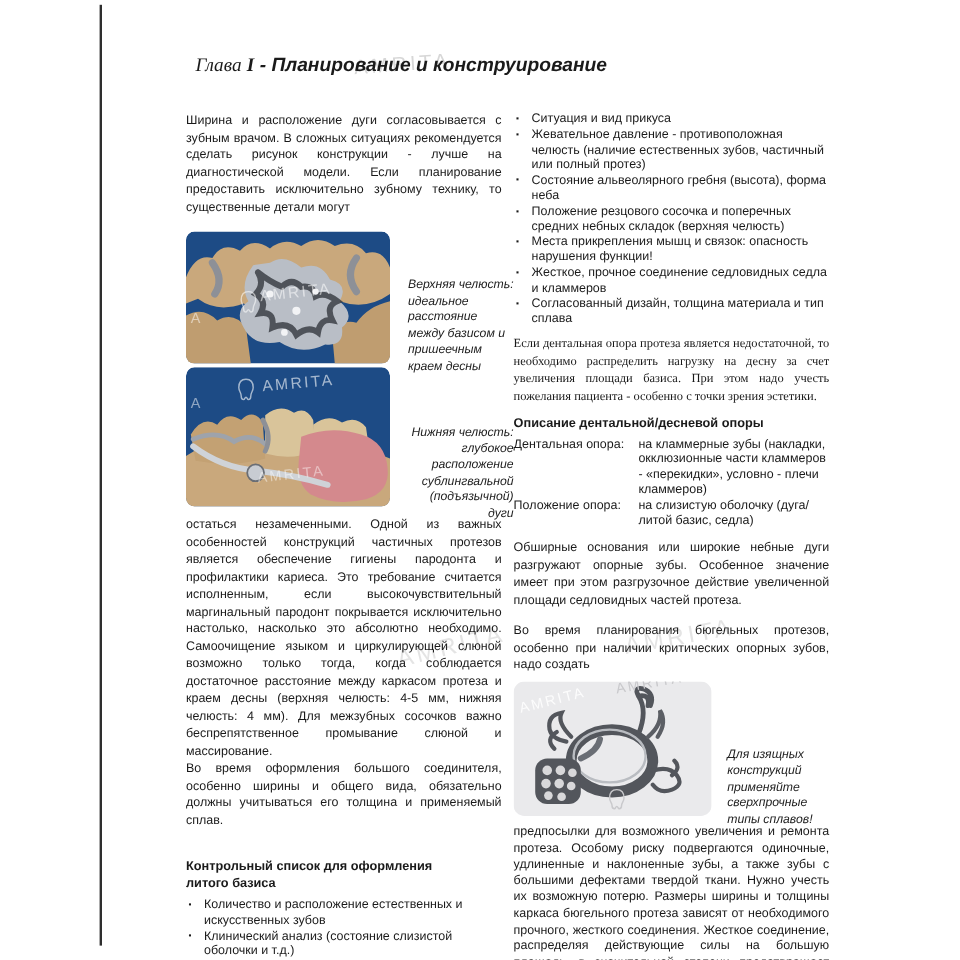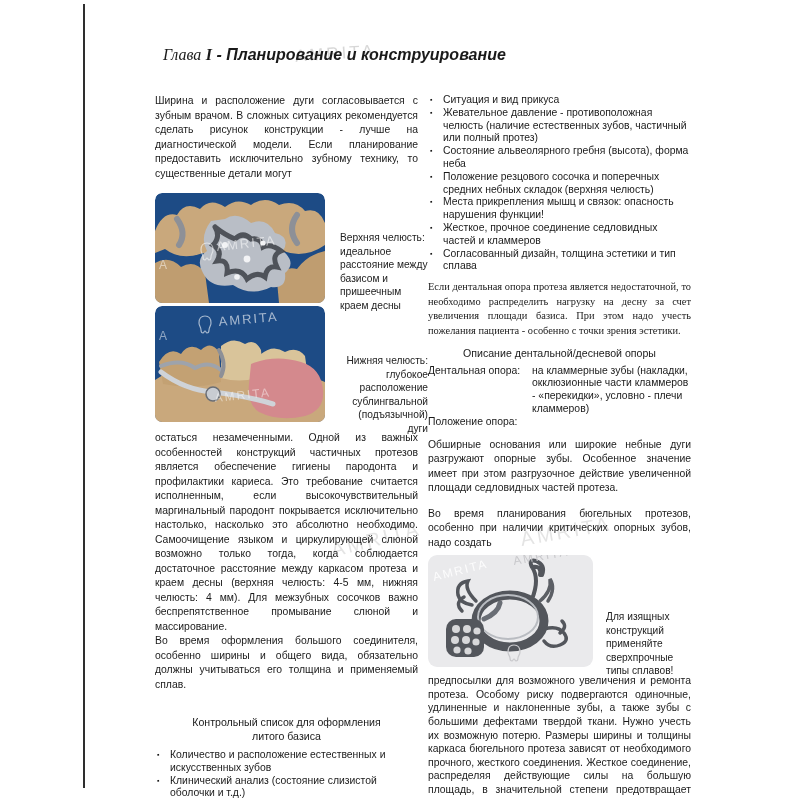--- a/index.html
+++ b/index.html
@@ -9,22 +9,22 @@
   .title{position:absolute;left:163px;top:46px;font-size:16px;white-space:nowrap;font-style:italic;}
   .title .prefix{font-family:"Liberation Serif",serif;font-weight:400;}
   .title .num{font-family:"Liberation Serif",serif;font-weight:700;}
   .title .rest{font-weight:700;}
   .col{position:absolute;top:94px;width:263px;font-size:10.4px;line-height:14.5px;}
   #left-col{left:155px;}
   #right-col{left:428px;}
   p.body{margin:0;text-align:justify;}
   .figure{position:relative;width:263px;}
   .figure .imgbox{border-radius:7px;overflow:hidden;display:block;}
-  .caption{position:absolute;font-size:10.2px;line-height:13.5px;color:#222;}
-  .subhead{font-weight:400;font-size:10.6px;line-height:13.5px;margin:0;text-align:center;}
+  .caption{position:absolute;font-style:italic;font-size:10.2px;line-height:13.5px;color:#222;}
+  .subhead{font-weight:700;font-size:10.6px;line-height:13.5px;margin:0;}
   ul.blist{list-style:none;margin:0;padding:0;}
   ul.blist li{position:relative;padding-left:15px;margin:0;line-height:12.8px;font-size:10.4px;}
   ul.blist li::before{content:"▪";position:absolute;left:2px;top:0;font-size:7px;line-height:12.8px;}
   .deflist{margin:0;}
   .defrow{display:flex;line-height:12.8px;}
   .defterm{width:104px;flex:0 0 104px;}
   .defdesc{flex:1;}
   .wm{position:absolute;color:rgba(110,110,110,0.28);font-size:17px;letter-spacing:3px;
       font-family:"Liberation Sans",sans-serif;pointer-events:none;white-space:nowrap;}
 </style>
@@ -107,35 +107,36 @@
   </div>
 
   <div class="col" id="right-col">
 
     <ul class="blist">
       <li>Ситуация и вид прикуса</li>
       <li>Жевательное давление - противоположная челюсть (наличие естественных зубов, частичный или полный протез)</li>
       <li>Состояние альвеолярного гребня (высота), форма неба</li>
       <li>Положение резцового сосочка и поперечных средних небных складок (верхняя челюсть)</li>
       <li>Места прикрепления мышц и связок: опасность нарушения функции!</li>
-      <li>Жесткое, прочное соединение седловидных частей и кламмеров</li>
-      <li>Согласованный дизайн, толщина эстетики и тип сплава</li>
+      <li>Жесткое, прочное соединение седловидных седла и кламмеров</li>
+      <li>Согласованный дизайн, толщина материала и тип сплава</li>
     </ul>
 
     <p class="body" style="margin-top:7px;font-family:Liberation Serif, serif;">Если дентальная опора протеза является недостаточной, то необходимо распределить нагрузку на десну за счет увеличения площади базиса. При этом надо учесть пожелания пациента - особенно с точки зрения эстетики.</p>
 
     <p class="subhead" style="margin-top:9px;">Описание дентальной/десневой опоры</p>
 
     <div class="deflist" style="margin-top:4px;">
       <div class="defrow">
         <span class="defterm">Дентальная опора:</span>
         <span class="defdesc">на кламмерные зубы (накладки, окклюзионные части кламмеров - «перекидки», условно - плечи кламмеров)</span>
       </div>
       <div class="defrow">
         <span class="defterm">Положение опора:</span>
+        <span class="defdesc">на слизистую оболочку (дуга/литой базис, седла)</span>
       </div>
     </div>
 
     <p class="body" style="margin-top:9px;">Обширные основания или широкие небные дуги разгружают опорные зубы. Особенное значение имеет при этом разгрузочное действие увеличенной площади седловидных частей протеза.</p>
     <p class="body" style="margin-top:11px;">Во время планирования бюгельных протезов, особенно при наличии критических опорных зубов, надо создать</p>
 
     <div class="figure" style="margin-top:5px;height:113px;">
       <svg class="imgbox" width="165" height="112" viewBox="0 0 165 112">
         <rect x="0" y="0" width="165" height="112" rx="9" fill="#eaeaec"></rect>
         <ellipse cx="82" cy="66" rx="34" ry="26" fill="none" stroke="#53565c" stroke-width="9"></ellipse>

